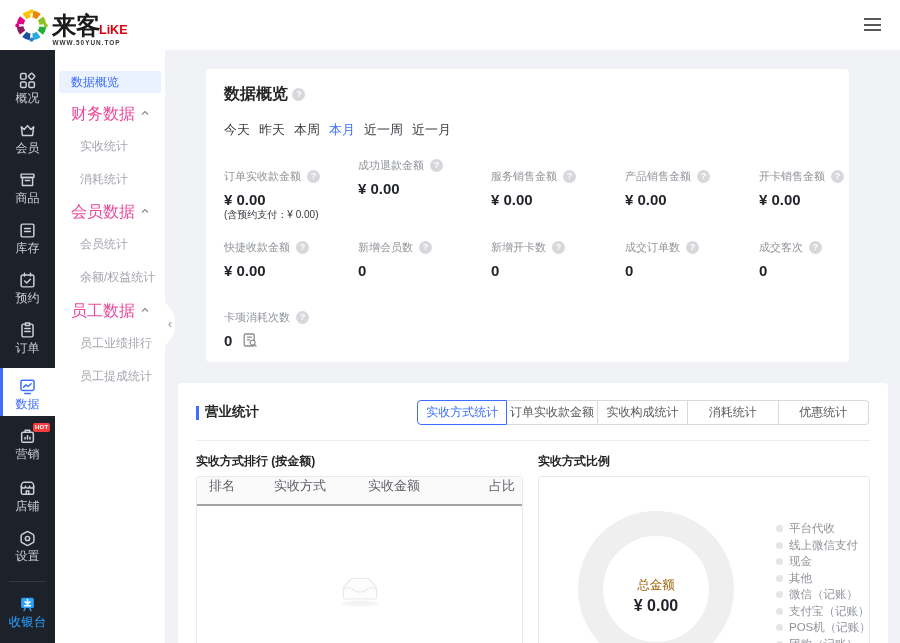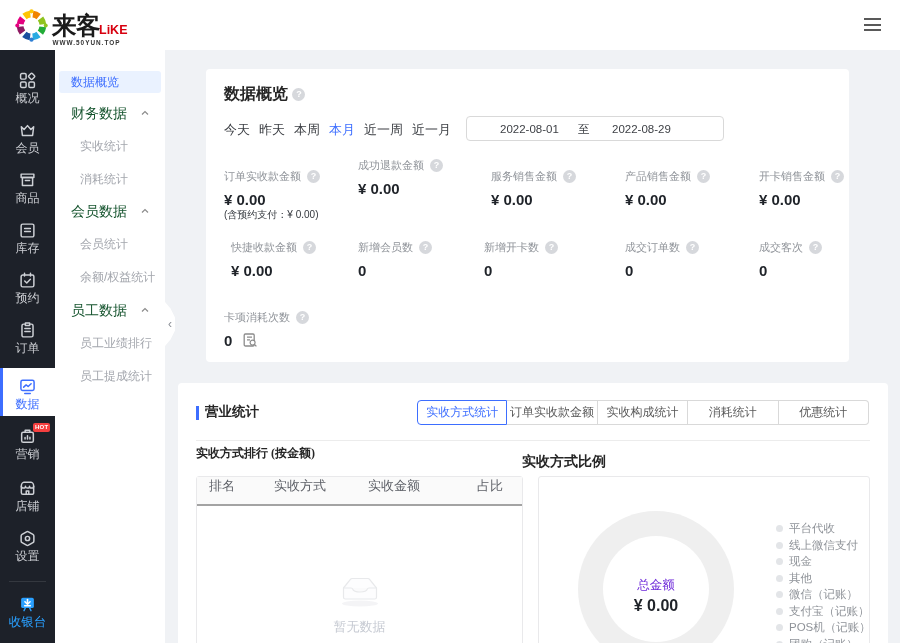--- a/index.html
+++ b/index.html
@@ -20,21 +20,21 @@
 .sitem.active { background:#fff; }
 .sitem.active .t { color:#3d6eff; }
 #cashier-sep { left:9px; width:37px; top:581px; height:1px; background:#34383f; z-index:6; }
 
 
 .hot { position:absolute; left:33px; top:-5px; background:#f53f3f; color:#fff; font-size:6px; font-weight:bold; padding:1px 2px; border-radius:2px; line-height:6.5px; letter-spacing:0.2px; }
 
 
 #submenu { left:55px; top:50px; width:110px; height:593px; background:#fff; z-index:4; }
 .m-act { position:absolute; left:4px; width:102px; height:22px; background:#eaf2ff; border-radius:3px; color:#3d6eff; font-size:12px; line-height:22px; padding-left:12px; }
-.m-grp { position:absolute; left:16px; font-size:14px; color:#14532d; line-height:15px; }
+.m-grp { position:absolute; left:16px; font-size:16px; color:#ec4899; line-height:15px; }
 .m-sub { position:absolute; left:25px; font-size:12px; color:#a3a6ad; line-height:15px; }
 .caret { position:absolute; left:86px; width:8px; height:8px; }
 #collapse { left:165px; top:302px; width:10px; height:44px; background:#fff; color:#8a8e95; font-size:12px; line-height:44px; text-align:center; clip-path:polygon(0 0, 55% 15%, 100% 35%, 100% 65%, 55% 85%, 0 100%); z-index:3; }
 
 
 #card1 { left:178px; top:69px; width:643px; height:293px; background:#fff; border-radius:4px; z-index:2;margin-left:28px; }
 #card2 { left:178px; top:383px; width:710px; height:280px; background:#fff; border-radius:4px; z-index:2; }
 
 
 #c1-title { left:18px; top:15px; font-size:16px; font-weight:bold; color:#262626; }
@@ -51,35 +51,35 @@
 
 
 #c2-bar { left:18px; top:23px; width:3px; height:14px; background:#3d6eff; }
 #c2-title { left:27px; top:20px; font-size:13.5px; font-weight:bold; color:#262626; }
 #tabs { left:239px; top:17px; height:25px; display:flex; }
 #tabs .tab { width:90.4px; height:25px; border:1px solid #d9d9d9; border-left:none; font-size:12px; color:#595959; text-align:center; line-height:23px; background:#fff; }
 #tabs .tab:first-child { border-left:1px solid #3d6eff; border-radius:4px 0 0 4px; }
 #tabs .tab:last-child { border-radius:0 4px 4px 0; }
 #tabs .tab.on { border-color:#3d6eff; color:#3d6eff; }
 #c2-div { left:18px; top:57px; width:674px; height:1px; background:#ececec; }
-#lt-title { left:18px; top:62px; font-size:12px; font-weight:bold; color:#262626;font-family:Liberation Serif, serif; }
+#lt-title { left:18px; top:70px; font-size:12px; font-weight:bold; color:#262626; }
 #lt-box { left:18px; top:93px; width:327px; height:186px; border:1px solid #e9e9eb; border-radius:3px; background:#fff; }
 #lt-head { position:relative; height:29px; background:#fafafa; border-bottom:2px solid #a3a3a3; font-size:13px; color:#5c5f66; }
-#rt-title { left:344px; top:70px; font-size:14px; font-weight:bold; color:#262626; }
+#rt-title { left:360px; top:70px; font-size:12px; font-weight:bold; color:#262626; }
 #rt-box { left:360px; top:93px; width:332px; height:186px; border:1px solid #e9e9eb; border-radius:3px; background:#fff; overflow:hidden; }
 
 
 #empty { position:absolute; left:0; right:0; top:98px; text-align:center; }
 #empty .txt { color:#c6cad2; font-size:13px; margin-top:7px; }
 
 
 #donut { position:absolute; left:39px; top:34px; width:156px; height:156px; border-radius:50%; background:#efefef; }
 #donut::after { content:""; position:absolute; left:25px; top:25px; width:106px; height:106px; border-radius:50%; background:#fff; }
 #donut-c { position:absolute; left:39px; top:100px; width:156px; text-align:center; z-index:2; }
-#donut-c .a { font-size:12.5px; color:#6d28d9; }
+#donut-c .a { font-size:12.5px; color:#a16207; }
 #donut-c .b { font-size:16px; font-weight:bold; color:#1f2329; margin-top:3px; }
 .leg { position:absolute; left:237px; font-size:11.5px; color:#8f9399; line-height:13px; white-space:nowrap;text-align:center; }
 .leg i { display:inline-block; width:7px; height:7px; border-radius:50%; background:#e3e5e8; margin-right:6px; vertical-align:0px; }
 </style>
 </head>
 <body>
 <div id="header" class="abs">
   <svg class="abs" style="left:10px;top:4px" width="124" height="43" viewBox="0 0 124 43">
     <g>
       <path d="M12.4 9.8A14.8 14.8 0 0 1 20.0 6.8L20.7 13.5A8.0 8.0 0 0 0 16.6 15.2Z" fill="#fdc505"></path>
@@ -240,25 +240,20 @@
       <path d="M1 5.5L4 2.5L7 5.5" fill="none" stroke="#8c8c8c" stroke-width="1.2"></path>
     </svg>
   <div class="m-sub" style="top:286px">员工业绩排行</div>
   <div class="m-sub" style="top:319px">员工提成统计</div>
 </div>
 <div id="collapse" class="abs">‹</div>
 
 <div id="card1" class="abs">
   <div id="c1-title" class="abs">数据概览 <span class="help" style="vertical-align:2px">?</span></div>
   <div class="frow abs" style="left:18px"><span>今天</span><span>昨天</span><span>本周</span><span style="color:#3d6eff">本月</span><span>近一周</span><span>近一月</span></div>
-  <div id="dateinput" class="abs">
-      <span style="position:absolute;left:33px">2022-08-01</span>
-      <span style="position:absolute;left:111px">至</span>
-      <span style="position:absolute;left:145px">2022-08-29</span>
-    </div>
 
   <div class="stat" style="left:18px;top:100px">
       <div class="lb">订单实收款金额<span class="help">?</span></div>
       <div class="v">¥ 0.00</div>
       <div class="sub">(含预约支付：¥ 0.00)</div>
     </div>
   <div class="stat" style="left:152px;top:89px">
       <div class="lb">成功退款金额<span class="help">?</span></div>
       <div class="v">¥ 0.00</div>
     </div>
@@ -268,29 +263,29 @@
     </div>
   <div class="stat" style="left:419px;top:100px">
       <div class="lb">产品销售金额<span class="help">?</span></div>
       <div class="v">¥ 0.00</div>
     </div>
   <div class="stat" style="left:553px;top:100px">
       <div class="lb">开卡销售金额<span class="help">?</span></div>
       <div class="v">¥ 0.00</div>
     </div>
 
-  <div class="stat" style="left:25px;top:171px">
+  <div class="stat" style="left:18px;top:171px">
       <div class="lb">快捷收款金额<span class="help">?</span></div>
       <div class="v">¥ 0.00</div>
     </div>
   <div class="stat" style="left:152px;top:171px">
       <div class="lb">新增会员数<span class="help">?</span></div>
       <div class="v">0</div>
     </div>
-  <div class="stat" style="left:278px;top:171px">
+  <div class="stat" style="left:285px;top:171px">
       <div class="lb">新增开卡数<span class="help">?</span></div>
       <div class="v">0</div>
     </div>
   <div class="stat" style="left:419px;top:171px">
       <div class="lb">成交订单数<span class="help">?</span></div>
       <div class="v">0</div>
     </div>
   <div class="stat" style="left:553px;top:171px">
       <div class="lb">成交客次<span class="help">?</span></div>
       <div class="v">0</div>
@@ -318,29 +313,28 @@
     <div class="tab">消耗统计</div>
     <div class="tab">优惠统计</div>
   </div>
   <div id="c2-div" class="abs"></div>
   <div id="lt-title" class="abs">实收方式排行 (按金额)</div>
   <div id="lt-box" class="abs">
     <div id="lt-head">
       <span style="position:absolute;left:12px">排名</span>
       <span style="position:absolute;left:77px">实收方式</span>
       <span style="position:absolute;left:171px">实收金额</span>
-      <span style="position:absolute;left:280px">占比</span>
+      <span style="position:absolute;left:292px">占比</span>
     </div>
     <div id="empty">
       <svg width="40" height="32" viewBox="0 0 40 32">
           <ellipse cx="20" cy="28.5" rx="18" ry="3" fill="#f4f4f6"></ellipse>
           <path d="M3.5 13L10.6 4.2a1.8 1.8 0 0 1 1.4-.7h16a1.8 1.8 0 0 1 1.4.7L36.5 13v9.2a1.8 1.8 0 0 1-1.8 1.8H5.3a1.8 1.8 0 0 1-1.8-1.8z" fill="#fdfdfe" stroke="#e8e9eb" stroke-width="1.2"></path>
           <path d="M3.5 13h7.6c.8 0 1.4.4 1.6 1.1.5 1.7 1.9 2.9 7.3 2.9s6.8-1.2 7.3-2.9c.2-.7.8-1.1 1.6-1.1h7.6" fill="#fafafb" stroke="#e8e9eb" stroke-width="1.2"></path>
         </svg>
-      <div class="txt">暂无数据</div>
     </div>
   </div>
   <div id="rt-title" class="abs">实收方式比例</div>
   <div id="rt-box" class="abs">
     <div id="donut"></div>
     <div id="donut-c">
         <div class="a">总金额</div>
         <div class="b">¥ 0.00</div>
       </div>
     <div class="leg" style="top:45px"><i></i>平台代收</div>

